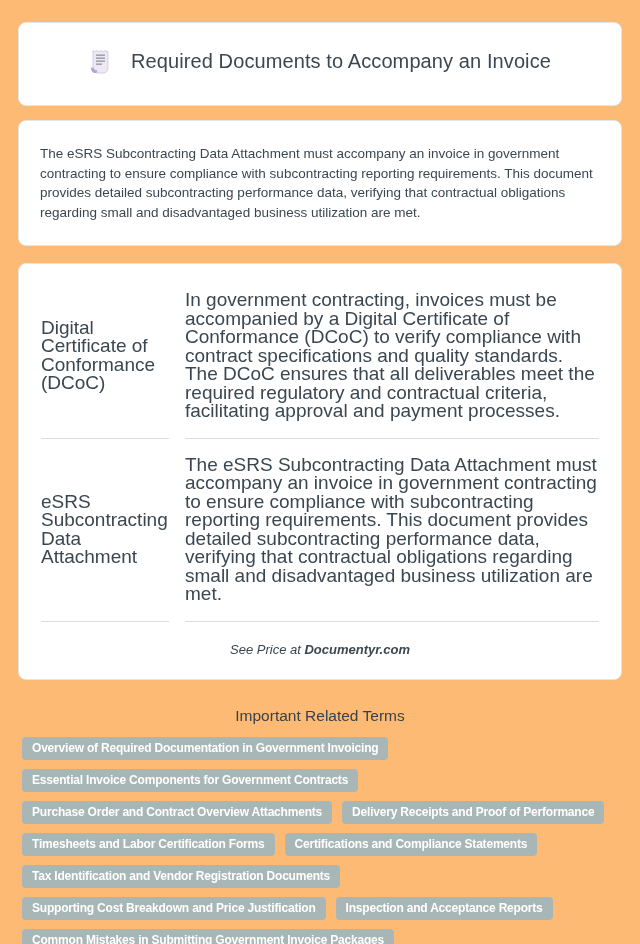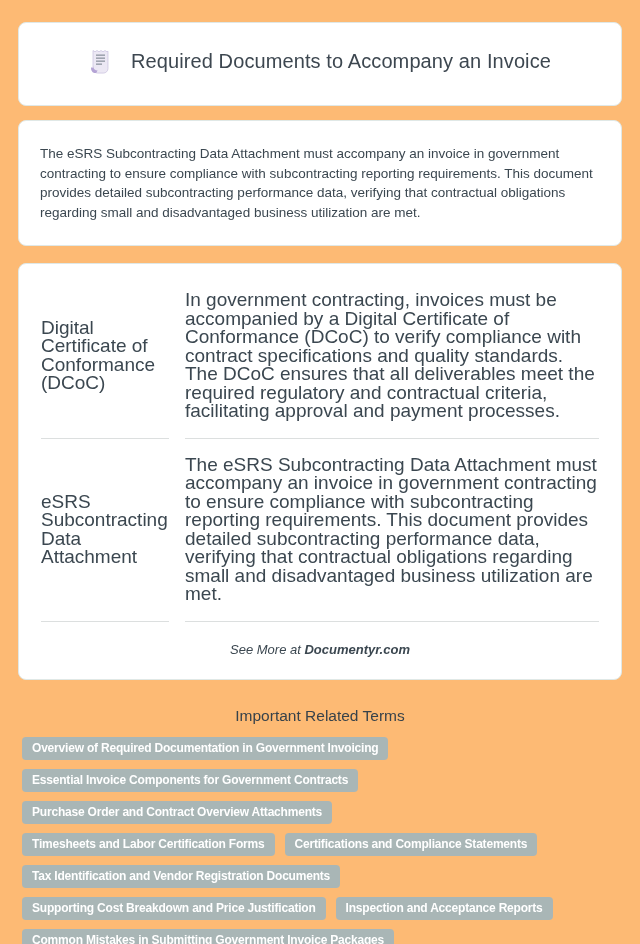--- a/index.html
+++ b/index.html
@@ -163,36 +163,37 @@
     </div>
     <div class="g-row">
       <div class="g-cell">
         <div>eSRS Subcontracting Data Attachment</div>
       </div>
       <div class="g-cell">
         <div>The eSRS Subcontracting Data Attachment must accompany an invoice in government contracting to ensure compliance with subcontracting reporting requirements. This document provides detailed subcontracting performance data, verifying that contractual obligations regarding small and disadvantaged business utilization are met.</div>
       </div>
     </div>
     <div class="see-more">
-      <span>See More at</span>
+      <span>See Price at</span>
       <b>Documentyr.com</b>
     </div>
   </div>
 
   <h2 class="related-heading">Important Related Terms</h2>
 
   <div class="tags">
     <div class="tag-row">
       <span class="tag">Overview of Required Documentation in Government Invoicing</span>
     </div>
     <div class="tag-row">
       <span class="tag">Essential Invoice Components for Government Contracts</span>
     </div>
     <div class="tag-row">
       <span class="tag">Purchase Order and Contract Overview Attachments</span>
+      <span class="tag">Delivery Receipts and Proof of Performance</span>
     </div>
     <div class="tag-row">
       <span class="tag">Timesheets and Labor Certification Forms</span>
       <span class="tag">Certifications and Compliance Statements</span>
     </div>
     <div class="tag-row">
       <span class="tag">Tax Identification and Vendor Registration Documents</span>
     </div>
     <div class="tag-row">
       <span class="tag">Supporting Cost Breakdown and Price Justification</span>

